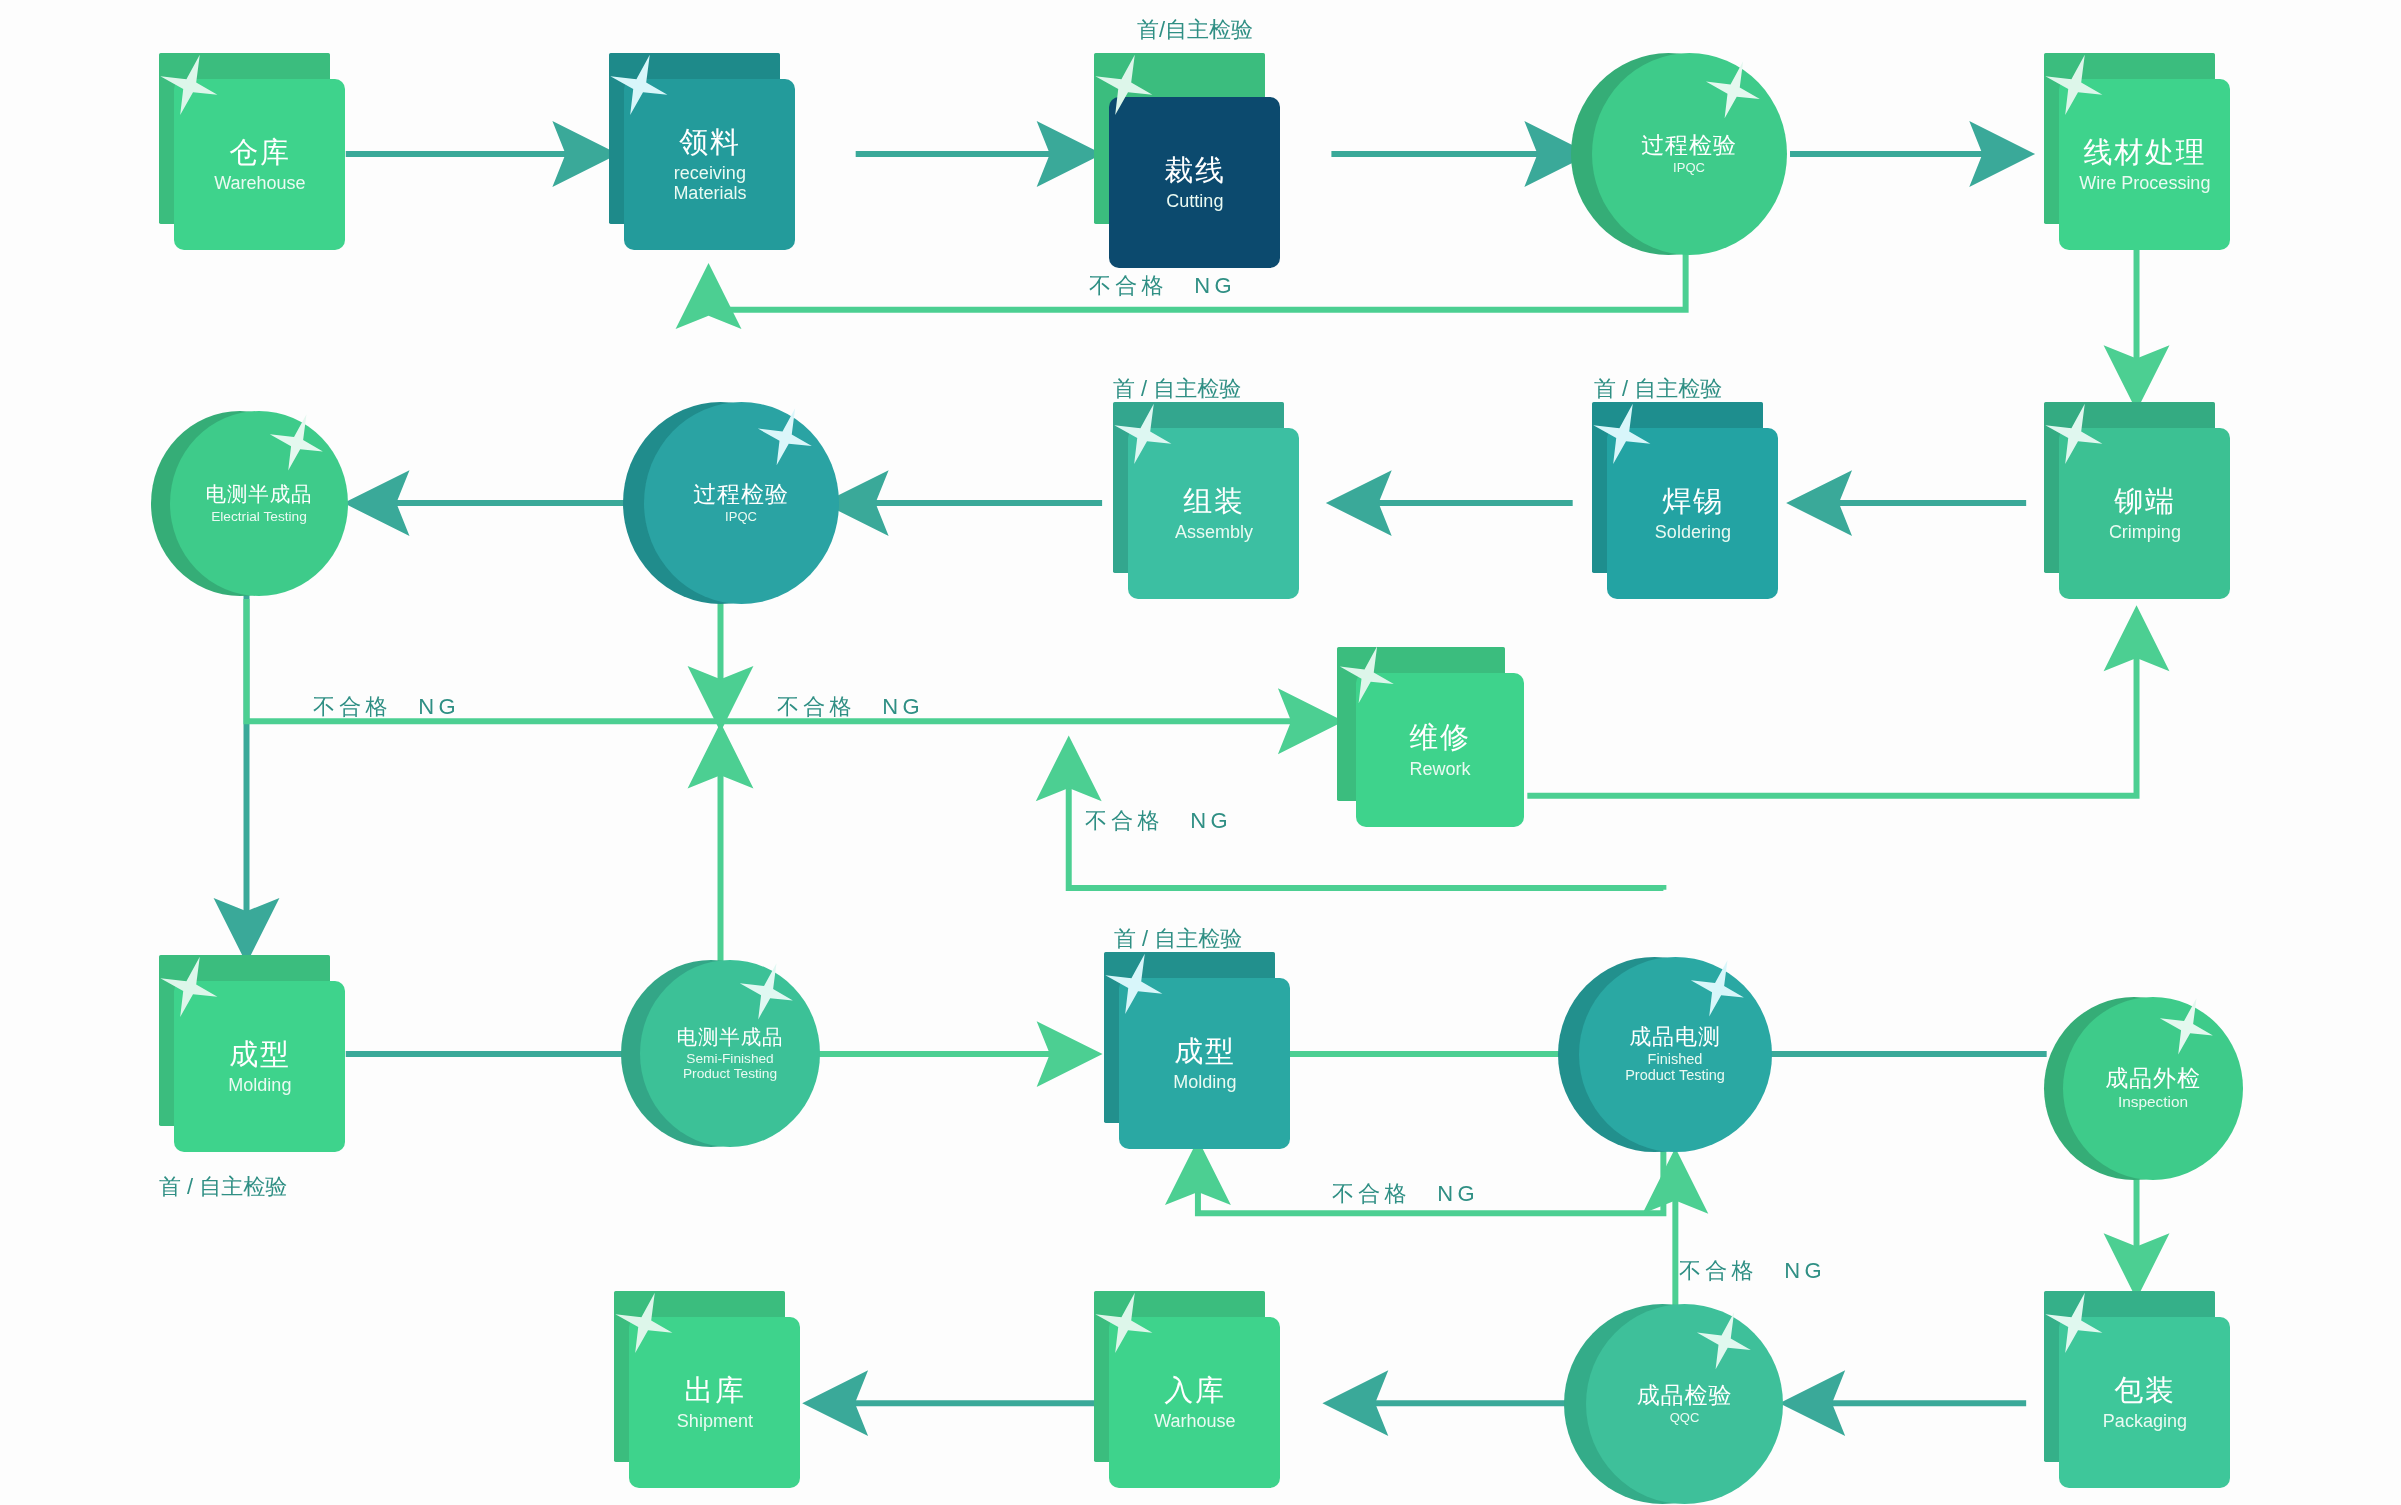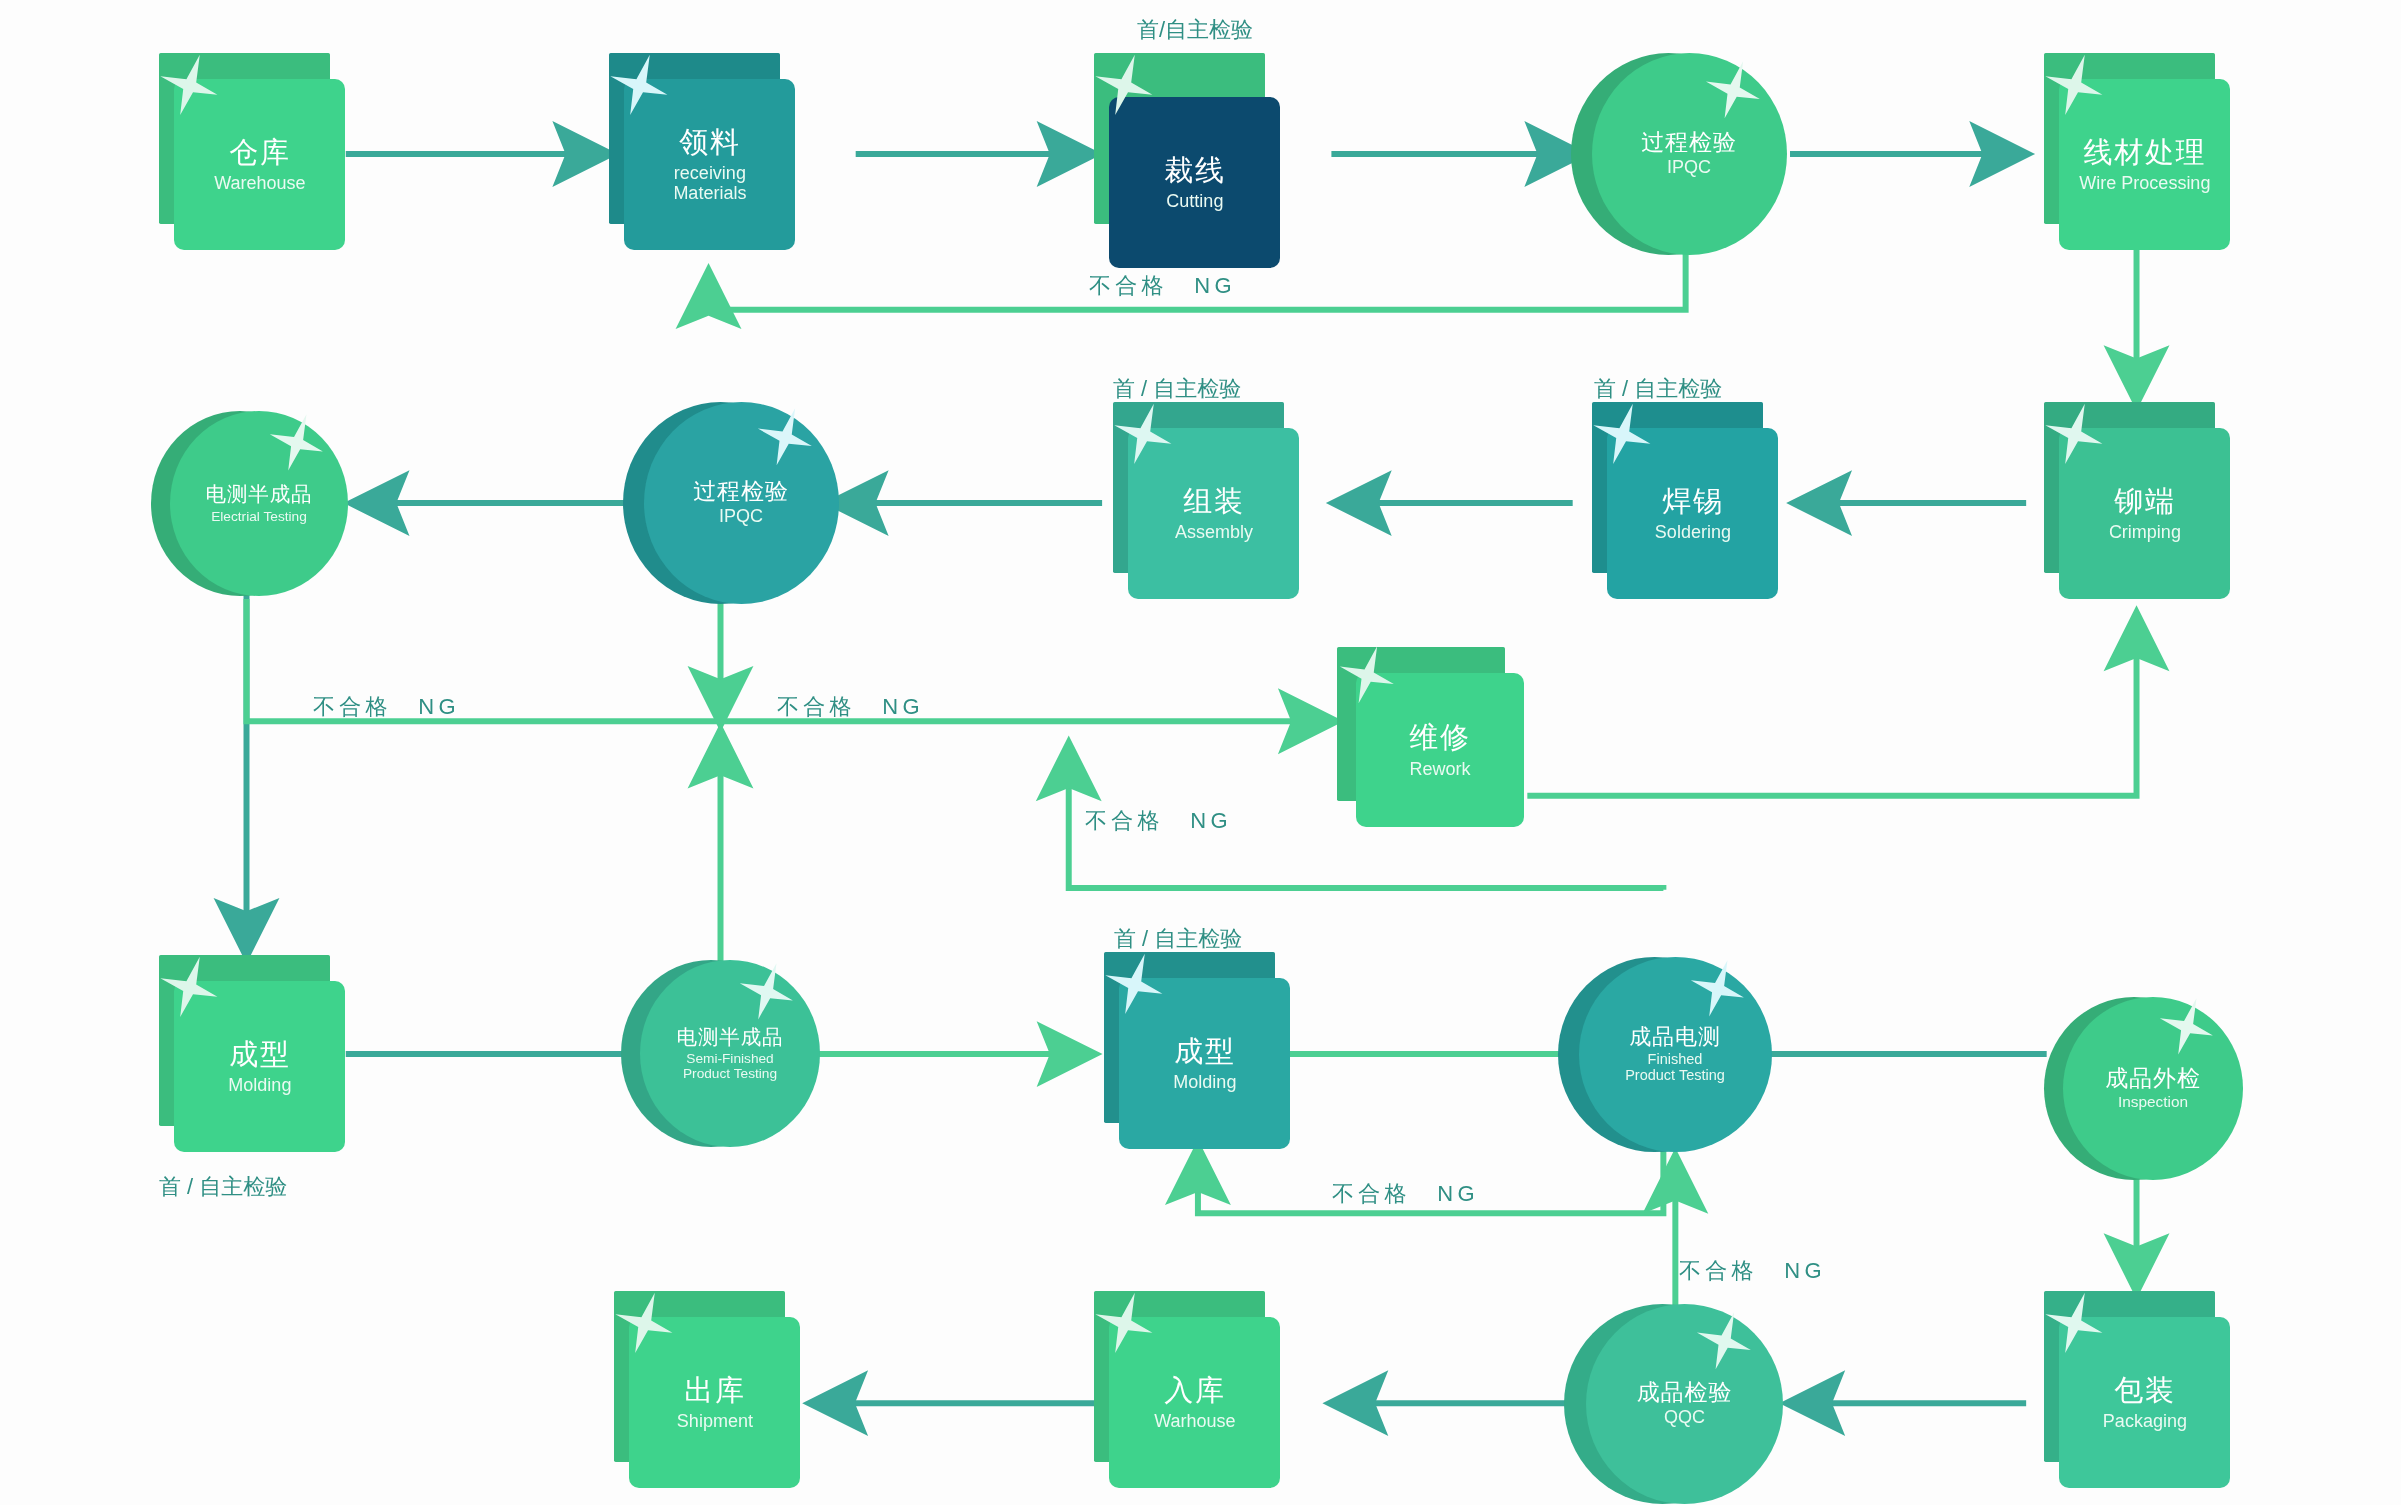--- a/index.html
+++ b/index.html
@@ -18,21 +18,21 @@
   .circ-shadow{position:absolute;left:0;top:0;border-radius:50%;}
   .circ-main{position:absolute;border-radius:50%;display:flex;flex-direction:column;
              align-items:center;justify-content:center;text-align:center;line-height:1.1;}
 
   .cn{color:#ffffff;font-weight:400;letter-spacing:1.7px;}
   .en{color:#eafaf2;font-weight:400;}
 
   .card-main .cn{font-size:29px;margin-bottom:5.1px;}
   .card-main .en{font-size:18px;}
   .circ-main .cn{font-size:23px;margin-bottom:2.6px;letter-spacing:0.9px;}
-  .circ-main .en{font-size:18px;}
+  .circ-main .en{font-size:13px;}
   .circ-main.small .cn{font-size:21.4px;}
   .circ-main.small .en{font-size:14.5px;}
 
   
   .spark{position:absolute;pointer-events:none;}
 
   
   .lbl{position:absolute;color:#2f8f84;font-size:22px;white-space:nowrap;}
   .lbl.ng{letter-spacing:4.3px;}
 </style>

